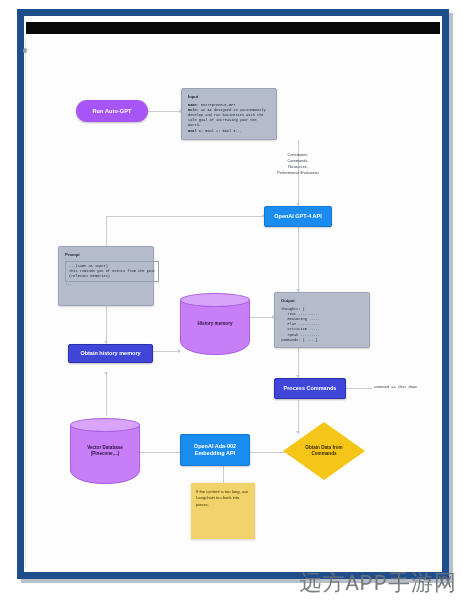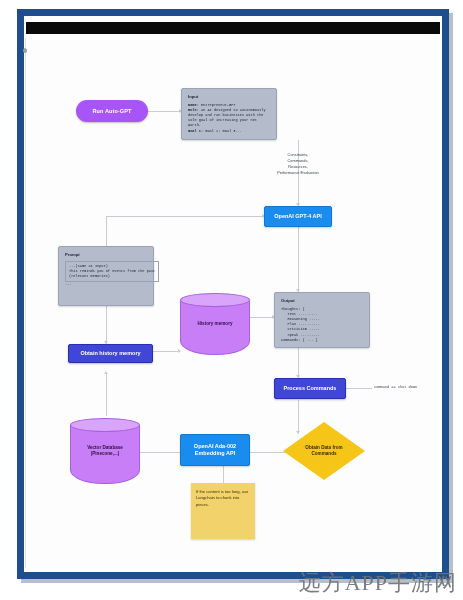--- a/index.html
+++ b/index.html
@@ -76,21 +76,21 @@
   .arrow.down{border-left:2.2px solid transparent;border-right:2.2px solid transparent;border-top:3.4px solid #c9ccd1;}
   .arrow.up{border-left:2.2px solid transparent;border-right:2.2px solid transparent;border-bottom:3.4px solid #c9ccd1;}
   .arrow.left{border-top:2.2px solid transparent;border-bottom:2.2px solid transparent;border-right:3.4px solid #c9ccd1;}
 
   .edgelabel{position:absolute;font-size:3.9px;color:#3d4350;line-height:1.5;
     text-align:center;white-space:pre-line;}
   .edgelabel.mono{font-family:"Liberation Mono",monospace;font-size:3.6px;white-space:nowrap;}
 
   
   .watermark{position:absolute;right:6px;bottom:2px;font-size:22px;color:#6f7378;
-    font-family:Liberation Serif, serif;letter-spacing:1px;opacity:.92;}
+    font-family:Liberation Mono, monospace;letter-spacing:1px;opacity:.92;}
 </style>
 </head>
 <body>
 
 <div id="root">
 
   <div class="frame-shadow"></div>
   <div class="frame-outer"></div>
   <div class="frame-inner"></div>
   <div class="topbar"></div>

